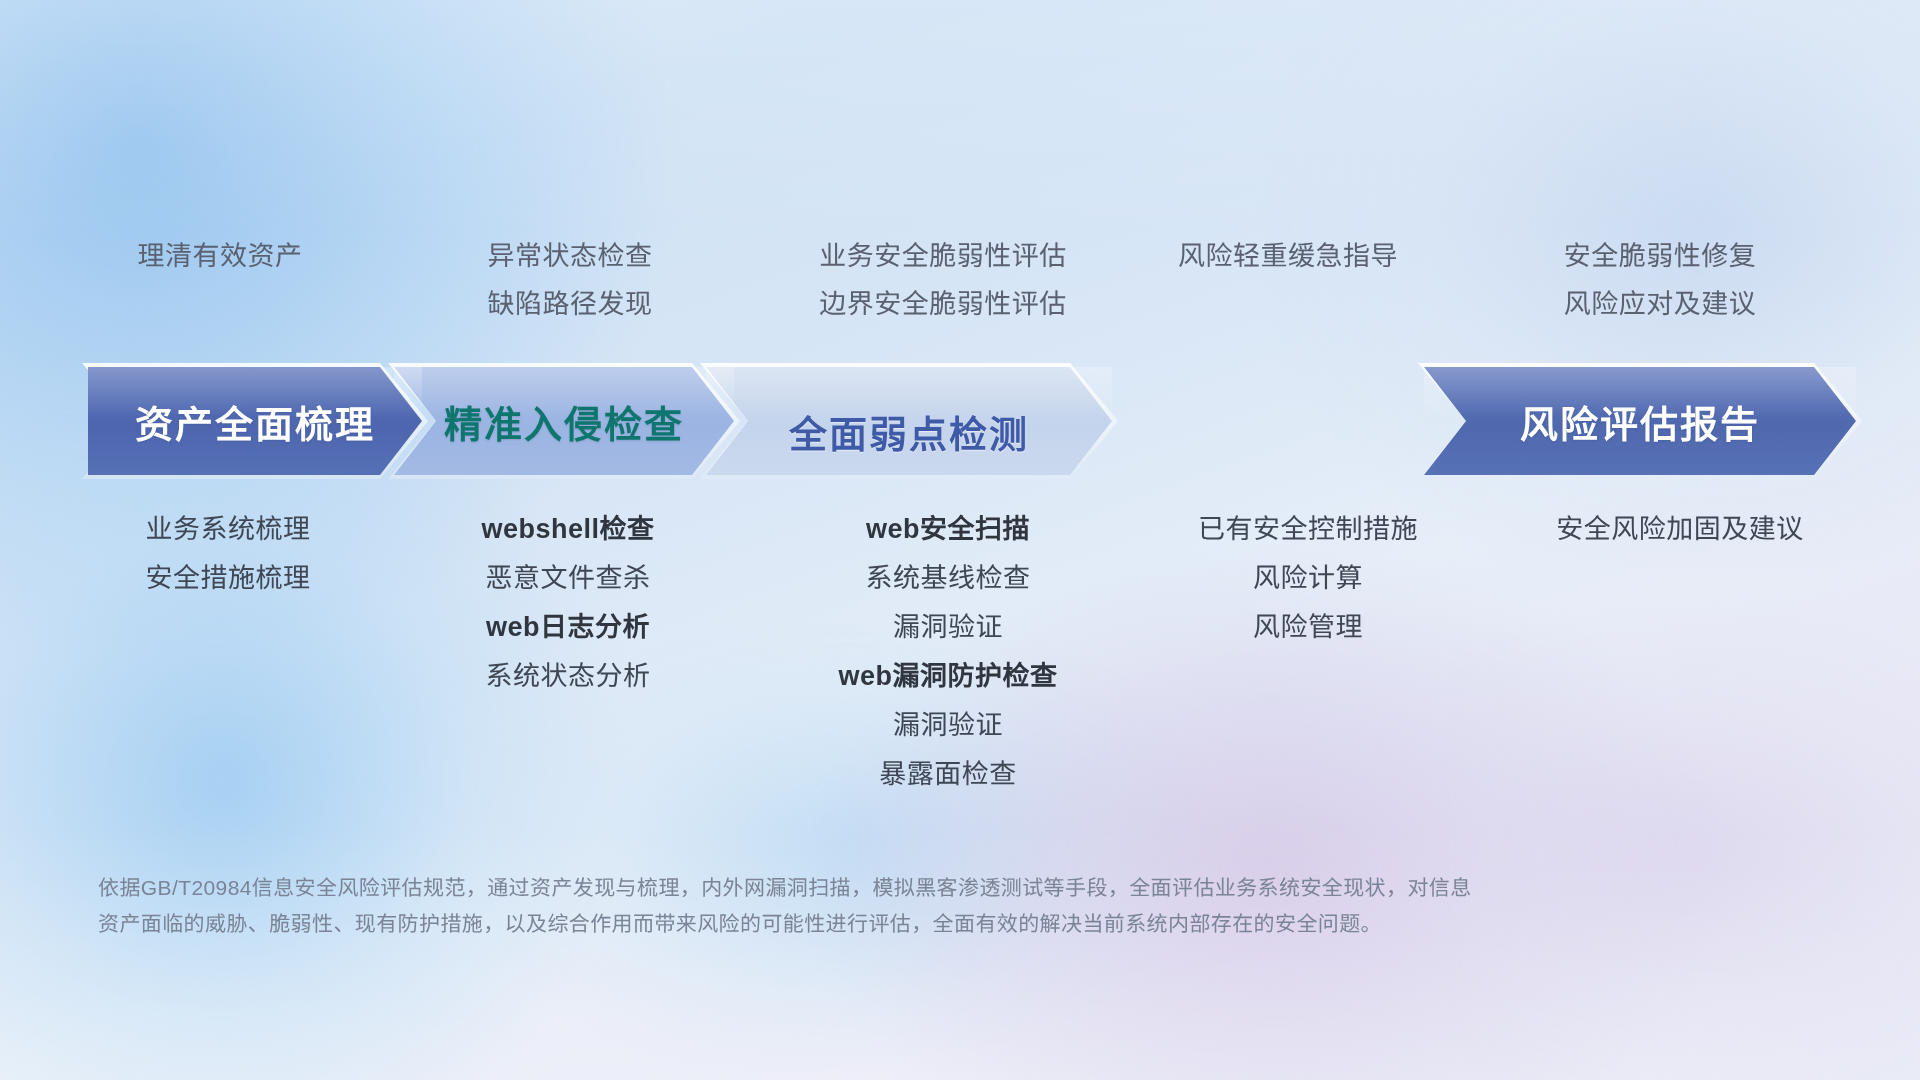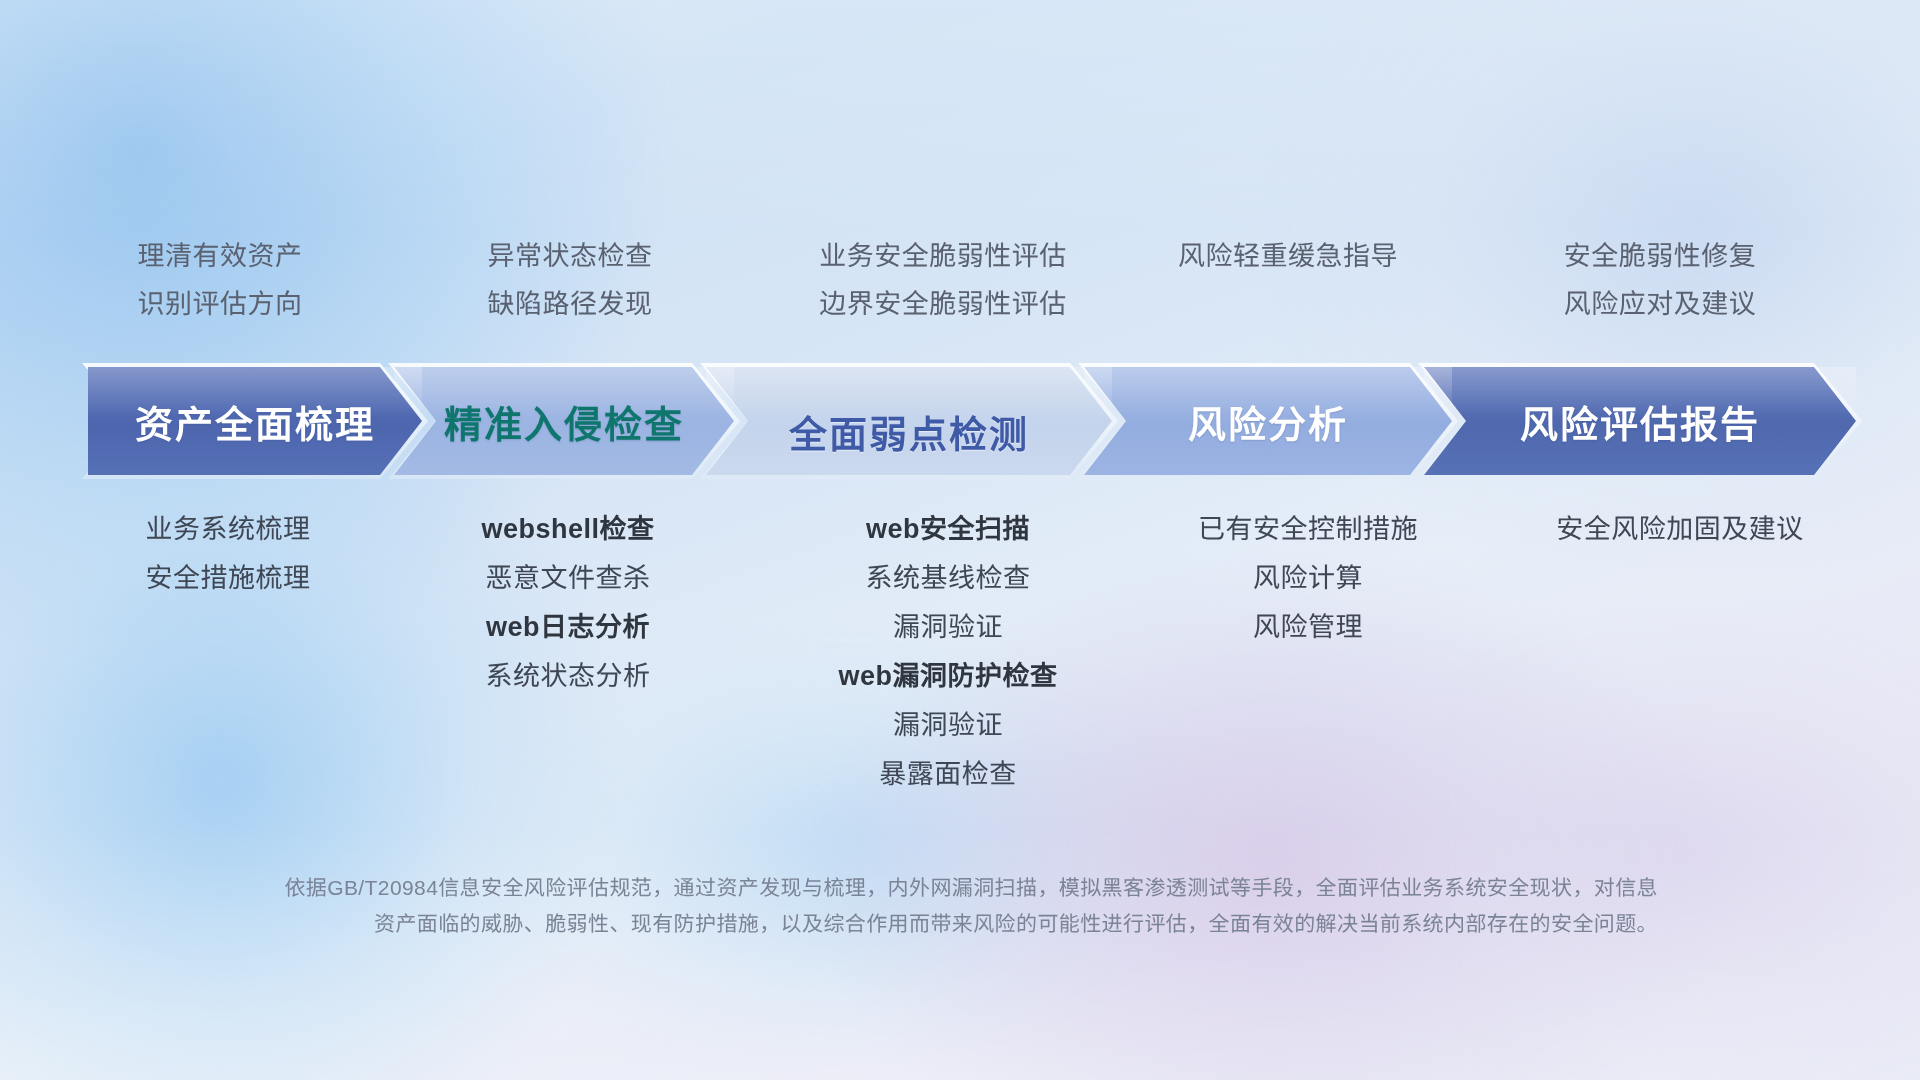--- a/index.html
+++ b/index.html
@@ -129,40 +129,38 @@
   #chev5 .lbl{color:#ffffff;}
 
   #chev1{z-index:5;} #chev2{z-index:4;} #chev3{z-index:3;} #chev4{z-index:2;} #chev5{z-index:1;}
 
   
   #footer{
     position:absolute;left:98px;top:870px;width:1560px;
     color:#7b8496;
     font-size:21px;line-height:36px;
     letter-spacing:.4px;
-    text-align:right;
   }
 </style>
 </head>
 <body>
 
 <div id="bg-base"></div>
 <div id="bg-blob-a"></div>
 <div id="bg-blob-b"></div>
 <div id="bg-blob-d"></div>
 <div id="bg-blob-e"></div>
 <div id="bg-blob-c"></div>
 <div id="bg-blob-f"></div>
 <div id="bg-vign"></div>
 
 <div id="stage">
 
   <div class="col" id="top1" style="left:60px;top:232px;width:320px;">
     <div class="toptext">理清有效资产</div>
-    <div class="toptext">识别评估方向</div>
   </div>
 
   <div class="col" id="top2" style="left:410px;top:232px;width:320px;">
     <div class="toptext">异常状态检查</div>
     <div class="toptext">缺陷路径发现</div>
   </div>
 
   <div class="col" id="top3" style="left:758px;top:232px;width:370px;">
     <div class="toptext">业务安全脆弱性评估</div>
     <div class="toptext">边界安全脆弱性评估</div>
@@ -193,26 +191,20 @@
       <span class="lbl">精准入侵检查</span>
     </div>
 
     <div class="chev" id="chev3">
       <span class="rim"></span>
       <span class="shape notch"></span>
       <span class="gloss"></span>
       <span class="lbl">全面弱点检测</span>
     </div>
 
-    <div class="chev" id="chev4">
-      <span class="rim"></span>
-      <span class="shape notch"></span>
-      <span class="gloss"></span>
-      <span class="lbl">风险分析</span>
-    </div>
 
     <div class="chev" id="chev5">
       <span class="rim"></span>
       <span class="shape notch"></span>
       <span class="gloss"></span>
       <span class="lbl">风险评估报告</span>
     </div>
 
   </div>
 

